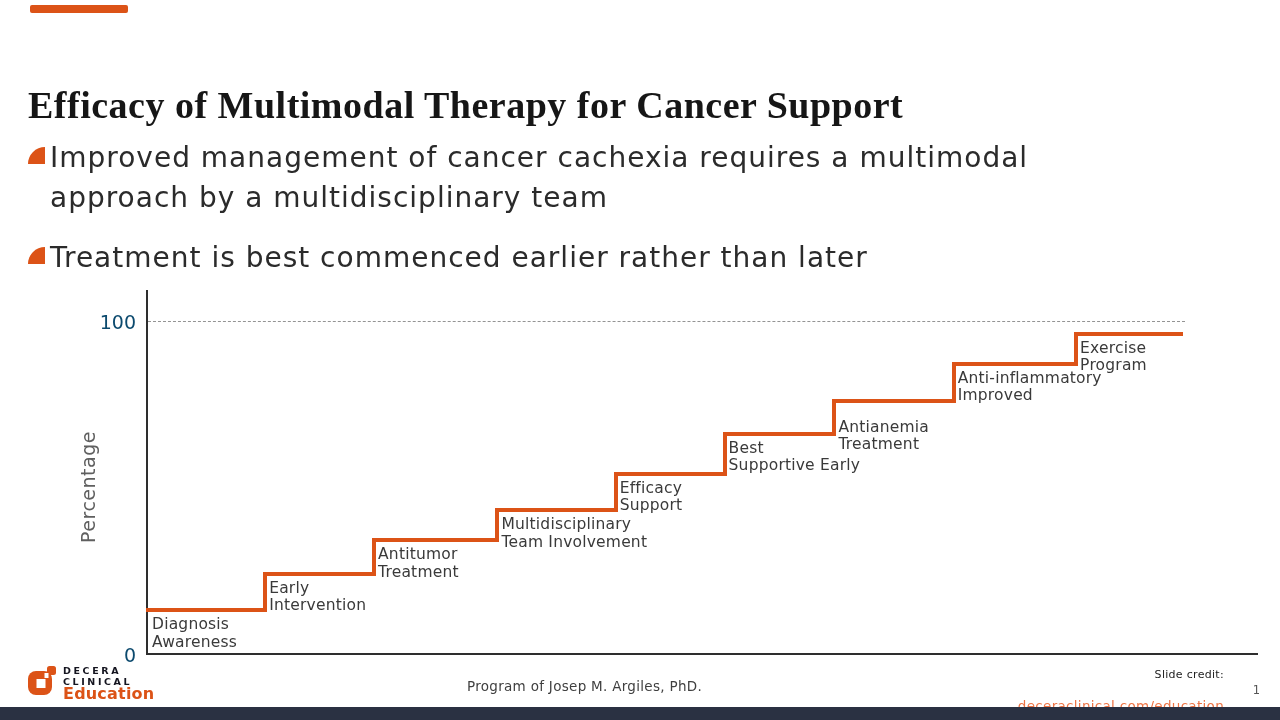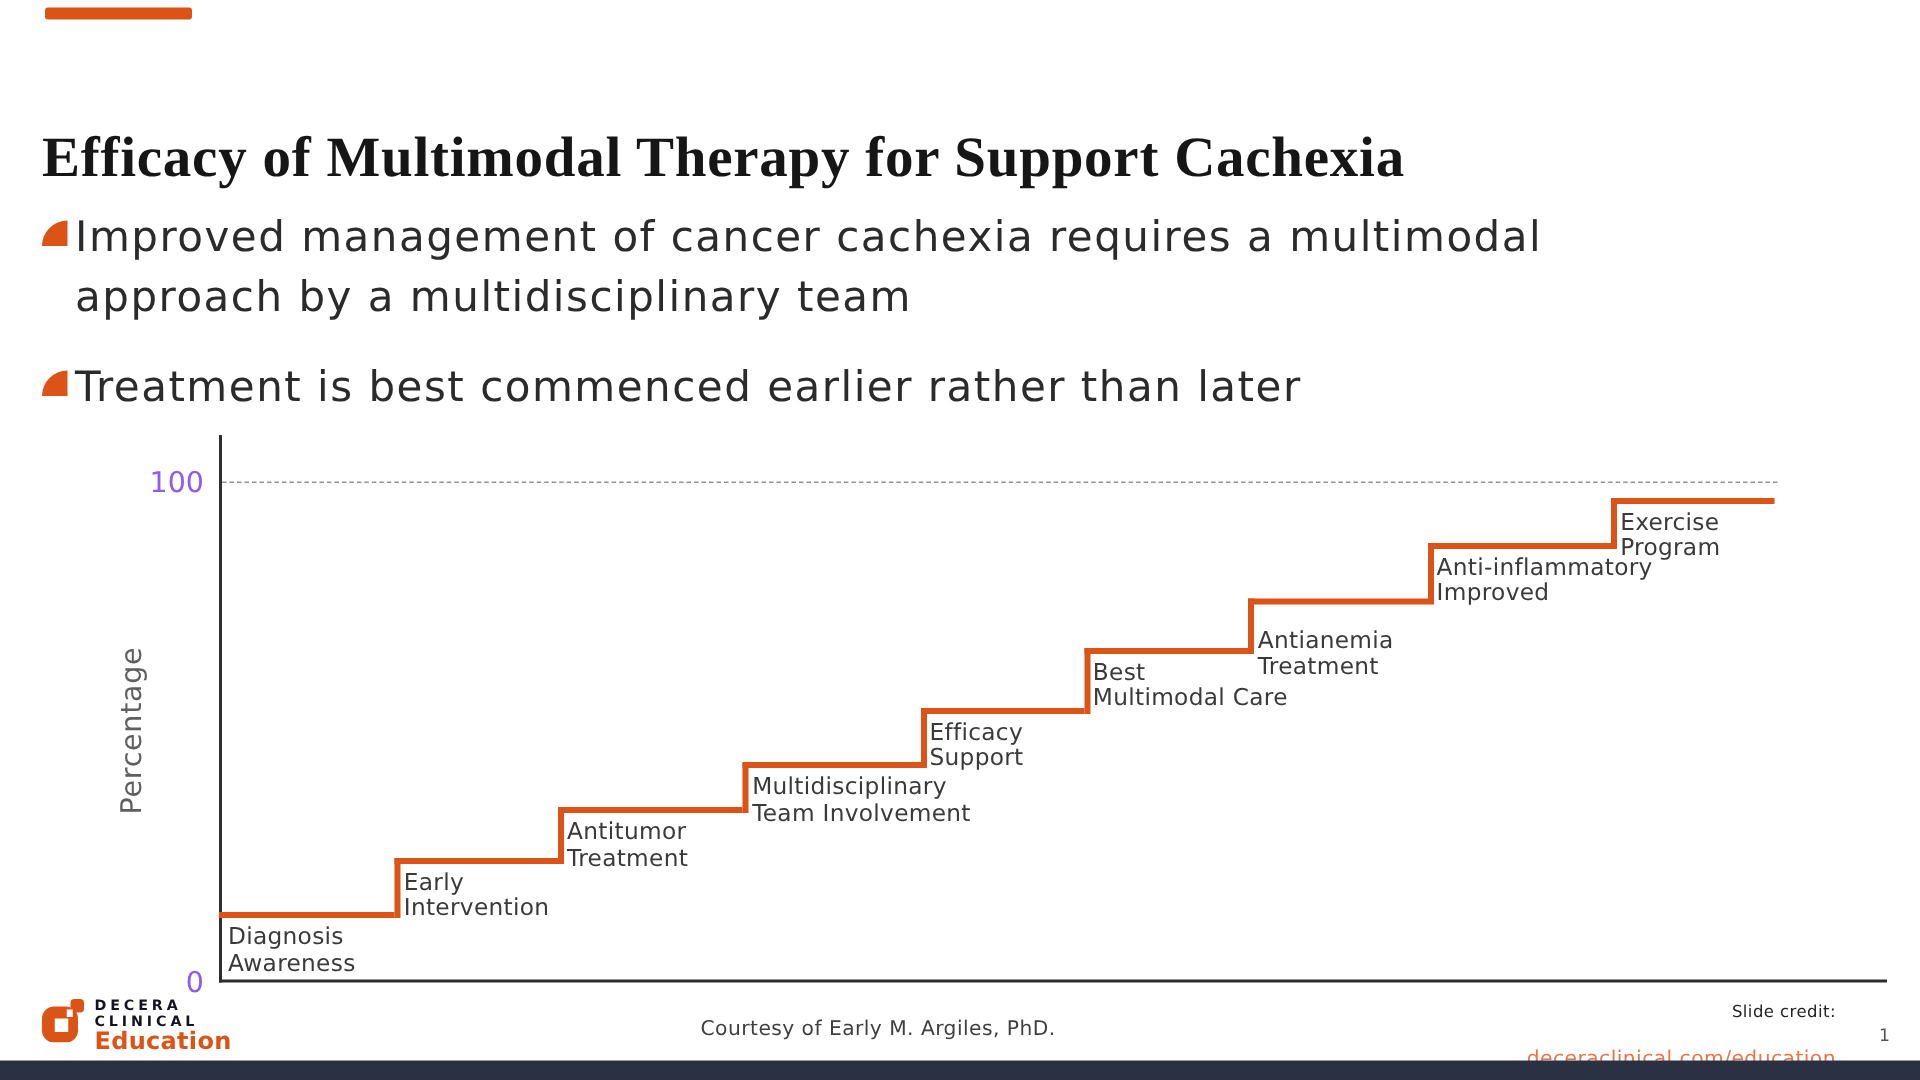--- a/index.html
+++ b/index.html
@@ -19,21 +19,21 @@
   .bullet .btext{margin-left:22px;width:1080px;font-size:28px;letter-spacing:1px;
                  line-height:40px;color:#2b2b2b;}
   #bullet1{top:138px;}
   #bullet2{top:238px;}
   
   #chart{position:absolute;left:0;top:0;width:1280px;height:720px;}
   .axis{position:absolute;background:#2e2e2e;}
   .seg{position:absolute;}
   .step-label{position:absolute;white-space:pre-line;font-size:15.5px;line-height:17.5px;
               letter-spacing:.2px;color:#3a3a3a;}
-  .ytick{position:absolute;left:88px;width:48px;text-align:right;font-size:19px;color:#8b5cf6;}
+  .ytick{position:absolute;left:88px;width:48px;text-align:right;font-size:19px;color:#0c4a6e;}
   .ylabel{position:absolute;left:88px;top:487px;transform:translate(-50%,-50%) rotate(-90deg);
           white-space:nowrap;font-size:19px;color:#5f5f5f;letter-spacing:.5px;}
   .gridline{position:absolute;border-top:1.5px dashed #949494;}
   
   .logo{position:absolute;left:28px;top:666px;display:flex;}
   .logo-text{margin-left:7px;line-height:1;}
   .logo-line{font-size:9.5px;font-weight:bold;letter-spacing:2.6px;color:#14141f;line-height:10.5px;}
   .logo-edu{font-size:16px;font-weight:bold;line-height:14px;letter-spacing:.2px;}
   .courtesy{position:absolute;left:467px;top:678px;font-size:13.5px;color:#3f3f3f;letter-spacing:.3px;}
   .credit{position:absolute;right:56px;top:668px;text-align:right;}
@@ -41,21 +41,21 @@
   .credit-link{font-size:13.5px;letter-spacing:.3px;text-decoration:none;display:block;margin-top:2px;}
   .page-num{position:absolute;right:20px;top:683px;font-size:11.5px;color:#555;}
 </style>
 </head>
 <body>
 
 <div id="slide">
 
   <div class="top-accent" style="background: rgb(220, 83, 23);"></div>
 
-  <h1 class="title">Efficacy of Multimodal Therapy for Support Cachexia</h1>
+  <h1 class="title">Efficacy of Multimodal Therapy for Cancer Support</h1>
 
   <div class="bullet" id="bullet1">
     <span class="marker" style="background: rgb(220, 83, 23);"></span>
     <div class="btext">Improved management of cancer cachexia requires a multimodal approach by a multidisciplinary team</div>
   </div>
 
   <div class="bullet" id="bullet2">
     <span class="marker" style="background: rgb(220, 83, 23);"></span>
     <div class="btext">Treatment is best commenced earlier rather than later</div>
   </div>
@@ -83,21 +83,21 @@
       <div class="seg" style="left: 495.469px; top: 508.48px; width: 118.218px; height: 4px; background: rgb(220, 83, 23);"></div>
       <div class="step-label" style="left: 501.469px; top: 516.48px;">Multidisciplinary
 Team Involvement</div>
       <div class="seg" style="left: 613.687px; top: 471.85px; width: 4px; height: 40.63px; background: rgb(220, 83, 23);"></div>
       <div class="seg" style="left: 613.687px; top: 471.85px; width: 108.885px; height: 4px; background: rgb(220, 83, 23);"></div>
       <div class="step-label" style="left: 619.687px; top: 479.85px;">Efficacy
 Support</div>
       <div class="seg" style="left: 722.572px; top: 431.89px; width: 4px; height: 43.96px; background: rgb(220, 83, 23);"></div>
       <div class="seg" style="left: 722.572px; top: 431.89px; width: 109.922px; height: 4px; background: rgb(220, 83, 23);"></div>
       <div class="step-label" style="left: 728.572px; top: 439.89px;">Best
-Multimodal Care</div>
+Supportive Early</div>
       <div class="seg" style="left: 832.494px; top: 398.59px; width: 4px; height: 37.3px; background: rgb(220, 83, 23);"></div>
       <div class="seg" style="left: 832.494px; top: 398.59px; width: 119.255px; height: 4px; background: rgb(220, 83, 23);"></div>
       <div class="step-label" style="left: 838.494px; top: 406.59px; margin-top: 12px;">Antianemia
 Treatment</div>
       <div class="seg" style="left: 951.749px; top: 361.96px; width: 4px; height: 40.63px; background: rgb(220, 83, 23);"></div>
       <div class="seg" style="left: 951.749px; top: 361.96px; width: 122.366px; height: 4px; background: rgb(220, 83, 23);"></div>
       <div class="step-label" style="left: 957.749px; top: 369.96px;">Anti-inflammatory
 Improved</div>
       <div class="seg" style="left: 1074.12px; top: 331.99px; width: 4px; height: 33.97px; background: rgb(220, 83, 23);"></div>
       <div class="seg" style="left: 1074.12px; top: 331.99px; width: 108.885px; height: 4px; background: rgb(220, 83, 23);"></div>
@@ -112,21 +112,21 @@
       <rect x="16.5" y="7" width="4" height="5" fill="#ffffff"></rect>
       <rect x="8.5" y="13" width="9" height="9" fill="#ffffff"></rect>
     </svg>
     <div class="logo-text">
       <div class="logo-line">DECERA</div>
       <div class="logo-line">CLINICAL</div>
       <div class="logo-edu" style="color: rgb(220, 83, 23);">Education</div>
     </div>
   </div>
 
-  <div class="courtesy">Courtesy of Early M. Argiles, PhD.</div>
+  <div class="courtesy">Program of Josep M. Argiles, PhD.</div>
 
   <div class="credit">
     <div class="credit-label">Slide credit:</div>
     <a href="#" class="credit-link" style="color: rgb(237, 116, 69); margin-top: 17px;">deceraclinical.com/education</a>
   </div>
 
   <div class="page-num">1</div>
 
   <div class="bottom-bar" style="background: rgb(42, 49, 66);"></div>
 

